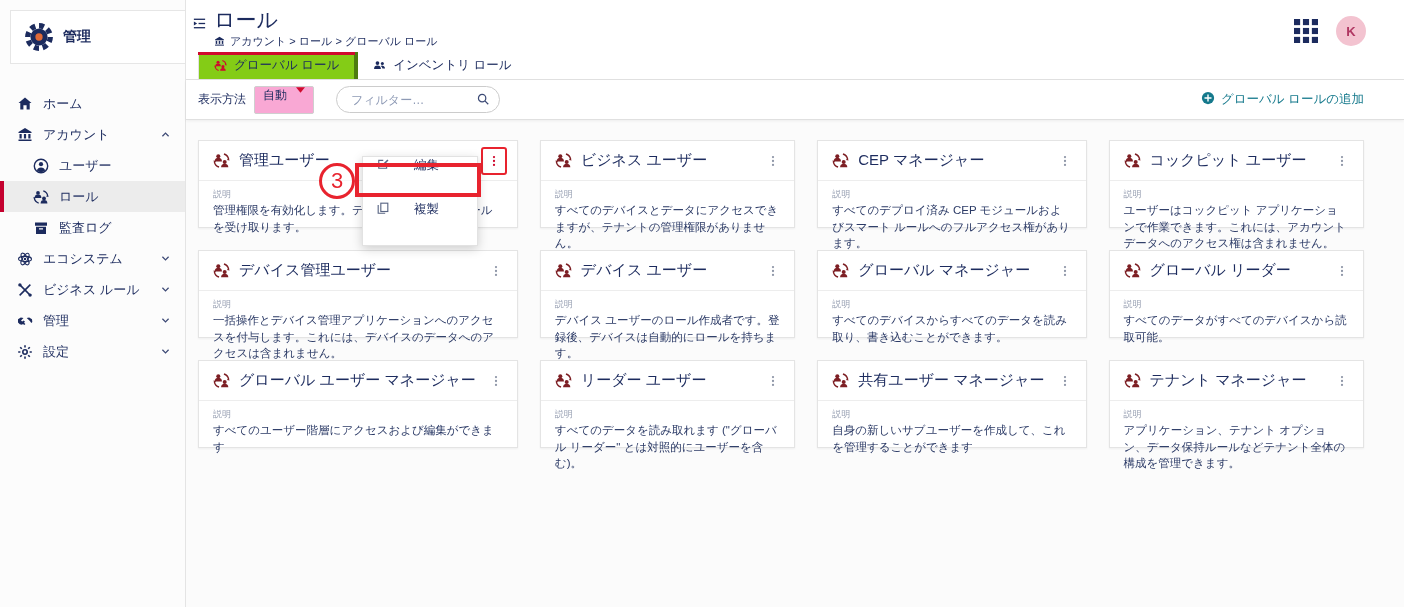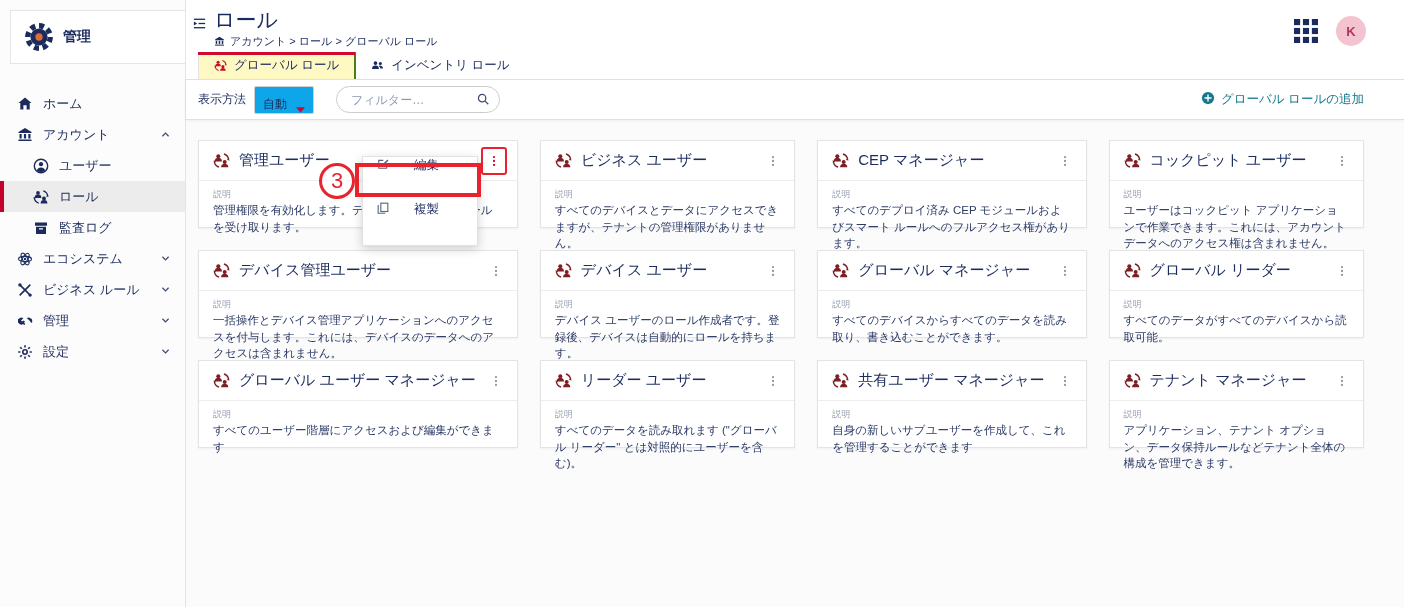--- a/index.html
+++ b/index.html
@@ -34,31 +34,31 @@
   .breadcrumb{display:flex;align-items:center;gap:5px;font-size:11px;color:#1c2b5e;margin-top:2px;}
   .bc-ic{width:11px;height:11px;color:#1c2b5e;}
   .header-right{display:flex;align-items:center;gap:18px;padding:8px 38px 0 0;}
   .grid-ic{width:24px;height:24px;color:#1c2b5e;cursor:pointer;}
   .avatar{width:30px;height:30px;border-radius:50%;background:#f3c3d0;color:#b03762;
           font-size:13px;font-weight:bold;display:flex;align-items:center;justify-content:center;cursor:pointer;}
 
   .tab-bar{height:28px;border-bottom:1px solid #e2e2e2;display:flex;padding-left:12px;box-sizing:border-box;}
   .tab{display:flex;align-items:center;gap:7px;padding:0 15px;font-size:12.5px;color:#1c2b5e;
        cursor:pointer;position:relative;box-sizing:border-box;}
-  .tab.active{border-left:1px solid #e2e2e2;border-right:2px solid #4d7c0f;background:#fef9c3;}
+  .tab.active{border-left:1px solid #e2e2e2;border-right:4px solid #4d7c0f;background:#84cc16;}
   .tab.active::before{content:"";position:absolute;left:-1px;right:-1px;top:0;height:3px;background:#cf0a2e;}
   .tab-ic{width:13px;height:13px;color:#1c2b5e;}
   .tab-ic.red{color:#cf0a2e;}
 
   .toolbar{height:40px;display:flex;align-items:center;padding:0 40px 0 12px;background:#fff;
            border-bottom:1px solid #e0e0e0;box-shadow:0 1px 3px rgba(0,0,0,.06);
            box-sizing:border-box;position:relative;z-index:5;}
   .tl-label{font-size:12px;color:#1c2b5e;}
   .select{margin-left:8px;height:26px;border:1px solid #cfcfcf;border-radius:2px;display:flex;
-          align-items:flex-end;gap:9px;padding:0 8px;font-size:12px;color:#1c2b5e;cursor:pointer;background:#0ea5e9;}
+          align-items:flex-start;gap:9px;padding:0 8px;font-size:12px;color:#1c2b5e;cursor:pointer;background:#f9a8d4;}
   .caret-ic{width:9px;height:6px;color:#cf0a2e;}
   .filter-wrap{position:relative;margin-left:22px;}
   .filter{width:164px;height:27px;border:1px solid #ccc;border-radius:14px;padding:0 30px 0 14px;
           font-size:12px;color:#000000;outline:none;background:#fff;box-sizing:border-box;font-family:inherit;}
   .filter::placeholder{color:#8e9ab5;opacity:1;}
   .search-ic{position:absolute;right:10px;top:6px;width:14px;height:14px;color:#3c4a75;}
   .spacer{flex:1;}
   .add-link{display:flex;align-items:flex-start;gap:6px;font-size:12.5px;color:#15798c;text-decoration:none;cursor:pointer;}
   .plus-ic{width:14px;height:14px;color:#15798c;}
 

